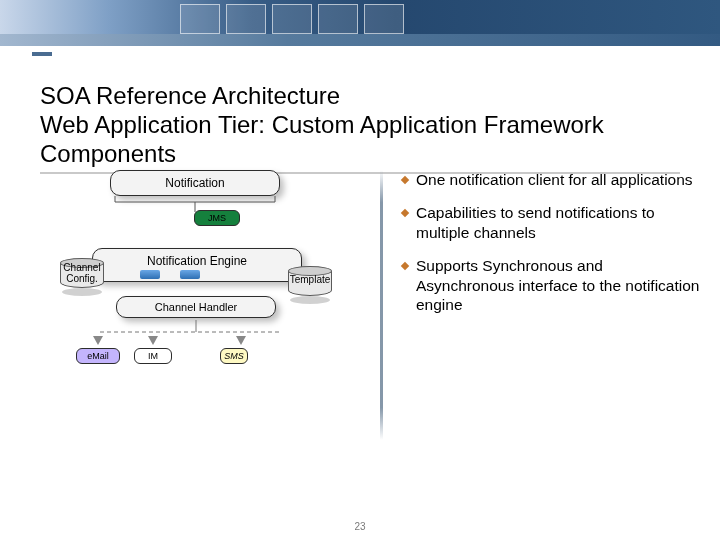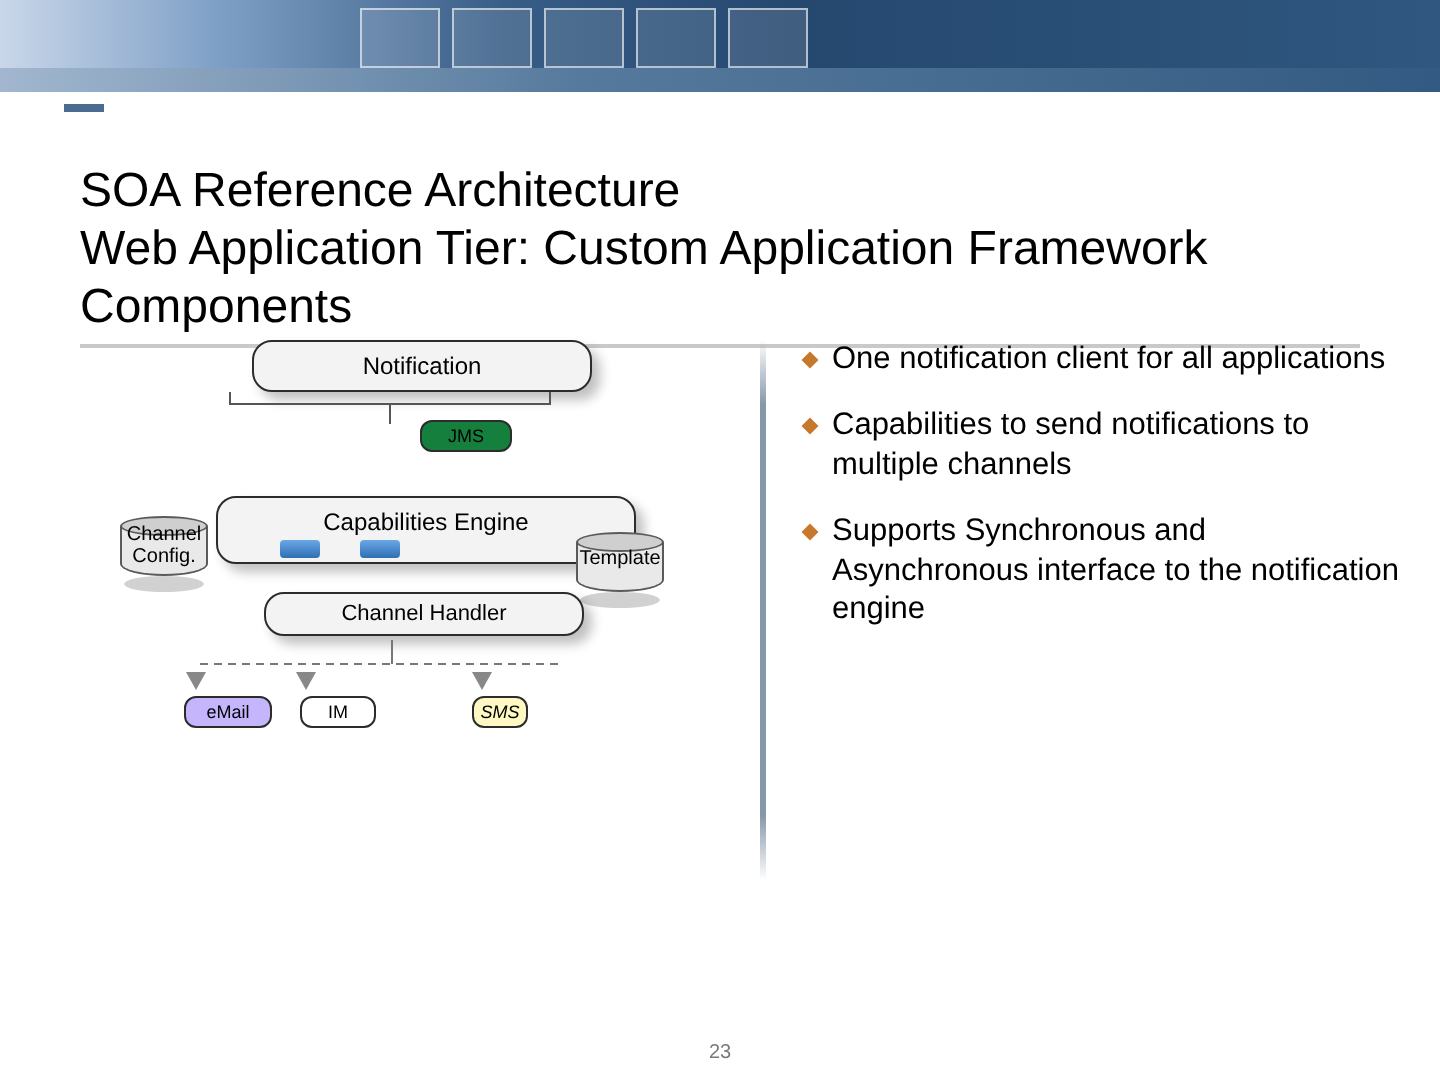--- a/index.html
+++ b/index.html
@@ -20,21 +20,21 @@
   .title { position: absolute; top: 72px; left: 40px; width: 640px; font-size: 24px; line-height: 1.2; font-weight: 400; margin-top: 10px; }
   .title .underline { display: block; width: 640px; height: 2px; background: #c9c9c9; margin-top: 4px; }
 
   
   .content { position: absolute; top: 170px; left: 30px; width: 660px; height: 300px; }
   .divider { position: absolute; left: 350px; top: 0; width: 3px; height: 270px;
     background: linear-gradient(180deg, rgba(120,140,160,0) 0%, rgba(120,140,160,.9) 12%, rgba(120,140,160,.9) 88%, rgba(120,140,160,0) 100%); border-radius: 2px; }
 
   
   .diagram { position: absolute; left: 0; top: 0; width: 330px; height: 300px; }
-  .lozenge { position: absolute; border: 1px solid #2c2c2c; border-radius: 10px; background: #f3f3f3; text-align: center; font-size: 12px; display: flex; align-items: center; justify-content: center; margin-left: 16px; }
+  .lozenge { position: absolute; border: 1px solid #2c2c2c; border-radius: 10px; background: #f3f3f3; text-align: center; font-size: 12px; display: flex; align-items: center; justify-content: center; }
   .lozenge.shadow { box-shadow: 4px 4px 6px rgba(0,0,0,.25); }
   .small-label { position: absolute; font-size: 10px; text-align: center; }
   .cyl { position: absolute; }
   .cyl .top { width: 100%; height: 10px; border: 1px solid #5a5a5a; border-radius: 50%; background: #cfcfcf; position: absolute; top: 0; left: 0; }
   .cyl .body { position: absolute; top: 5px; left: 0; width: 100%; border: 1px solid #5a5a5a; border-top: none; background: #e9e9e9; border-bottom-left-radius: 50% 6px; border-bottom-right-radius: 50% 6px; }
 
   .sect-title { position: absolute; font-size: 16px; font-weight: 700; color: #e8762e; }
 
   
   .bullets { position: absolute; left: 372px; top: 0; width: 300px; font-size: 15.5px; line-height: 1.25; }
@@ -82,21 +82,21 @@
 
       <svg style="position:absolute; left:80px; top:26px; width:170px; height:18px">
         <path d="M5 0 v6 h160 v-6 M85 6 v10" stroke="#555" stroke-width="1" fill="none"></path>
       </svg>
 
       <div class="lozenge" style="left:164px; top:40px; width:46px; height:16px; font-size:9px; border-radius:6px; background:#15803d;">
         <span>JMS</span>
       </div>
 
       <div class="lozenge shadow" style="left:62px; top:78px; width:210px; height:34px;">
-        <span style="position:relative; top:-4px">Capabilities Engine</span>
+        <span style="position:relative; top:-4px">Notification Engine</span>
       </div>
       <div class="chip" style="left:110px; top:100px"></div>
       <div class="chip" style="left:150px; top:100px"></div>
 
       <div class="cyl" style="left:30px; top:88px; width:44px; height:30px">
         <div class="body" style="height:25px"></div>
           <div class="top"></div>
       </div>
       <div class="small-label" style="left:24px; top:92px; width:56px; white-space:pre-line">Channel
 Config.</div>

